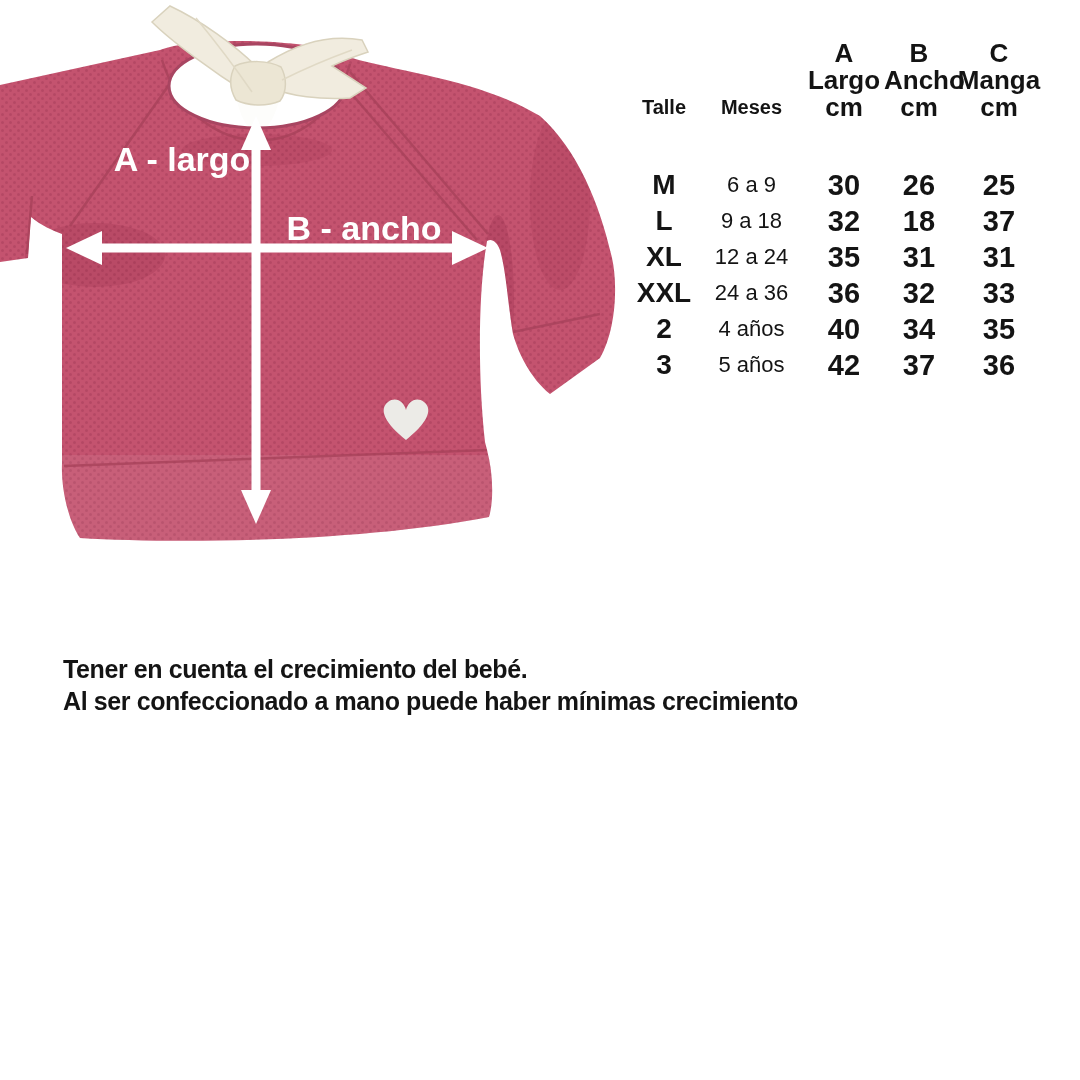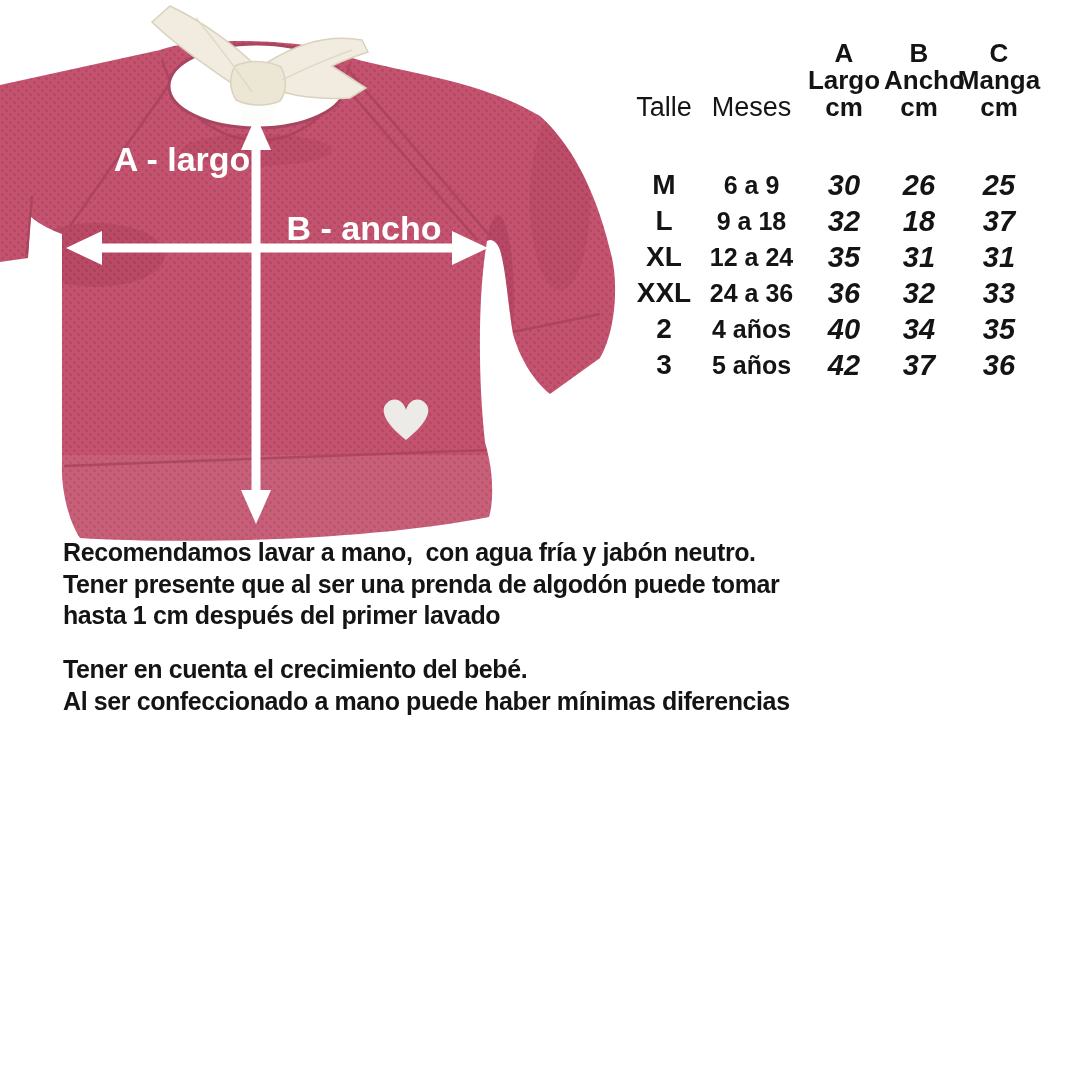--- a/index.html
+++ b/index.html
@@ -6,27 +6,27 @@
   .canvas{
     position:relative;width:1080px;height:1080px;background:#ffffff;overflow:hidden;
     font-family:"Liberation Sans","DejaVu Sans",sans-serif;color:#141414;
   }
   .photo-area{position:absolute;left:0;top:0;width:620px;height:550px;}
   
   .size-table{position:absolute;left:629px;top:40px;width:415px;}
   .st-grid{display:grid;grid-template-columns:70px 105px 80px 70px 90px;}
   .st-header{align-items:end;}
   .st-cell{text-align:center;white-space:nowrap;}
-  .hdr-simple{font-size:27px;font-weight:normal;line-height:27px;}
+  .hdr-simple{font-size:20px;font-weight:bold;line-height:27px;}
   .hdr-stack div{font-size:26px;font-weight:bold;line-height:27px;text-align:center;}
   .st-rows{margin-top:46px;}
   .st-row{display:grid;grid-template-columns:70px 105px 80px 70px 90px;height:36px;align-items:center;}
   .cell-talle{font-size:28px;font-weight:bold;}
-  .cell-meses{font-size:25px;font-weight:bold;}
-  .cell-num{font-size:29px;font-weight:bold;font-style:italic;}
+  .cell-meses{font-size:22px;font-weight:normal;}
+  .cell-num{font-size:29px;font-weight:bold;}
   
   .care-block{position:absolute;left:63px;top:537px;width:780px;
     font-size:25px;font-weight:bold;line-height:31.5px;letter-spacing:-0.4px;}
   .notes-block{position:absolute;left:63px;top:654px;width:800px;
     font-size:25px;font-weight:bold;line-height:31.5px;letter-spacing:-0.4px;}
   .txt-line{white-space:pre;}
   
   .svg-label{font-family:"Liberation Sans","DejaVu Sans",sans-serif;
     font-size:34px;font-weight:bold;fill:#ffffff;}
 </style>
@@ -159,24 +159,19 @@
       <div class="st-row">
         <div class="st-cell cell-talle">3</div>
         <div class="st-cell cell-meses">5 años</div>
         <div class="st-cell cell-num">42</div>
         <div class="st-cell cell-num">37</div>
         <div class="st-cell cell-num">36</div>
       </div>
     </div>
   </div>
 
-  <div class="care-block">
-    <div class="txt-line">Recomendamos lavar a mano,  con agua fría y jabón neutro.</div>
-    <div class="txt-line">Tener presente que al ser una prenda de algodón puede tomar</div>
-    <div class="txt-line">hasta 1 cm después del primer lavado</div>
-  </div>
 
   <div class="notes-block">
     <div class="txt-line">Tener en cuenta el crecimiento del bebé.</div>
-    <div class="txt-line">Al ser confeccionado a mano puede haber mínimas diferencias</div>
+    <div class="txt-line">Al ser confeccionado a mano puede haber mínimas crecimiento</div>
   </div>
 
 </div>
 
 </body></html>

